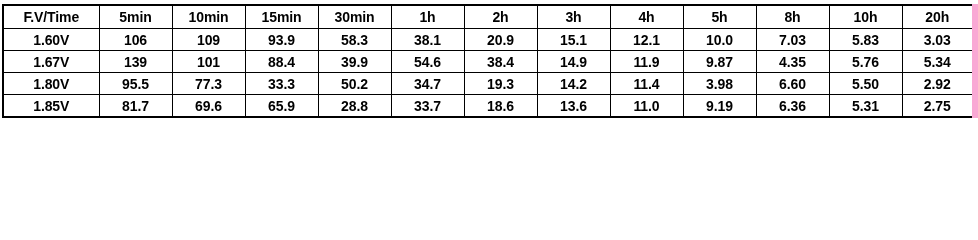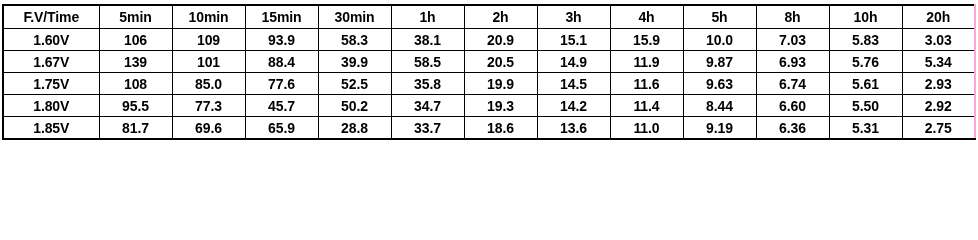--- a/index.html
+++ b/index.html
@@ -56,21 +56,21 @@
   table.data-table tr.last-row td {
     border-bottom: 2px solid #000000;
     margin-left: 6px;
   }
   table.data-table th.col-first,
   table.data-table td.col-first {
     border-left: 2px solid #000000;
   }
   table.data-table th.col-last,
   table.data-table td.col-last {
-    border-right: 2px solid #f9a8d4;
+    border-right: 6px solid #f9a8d4;
   }
 
   
   col.c-label { width: 96px; }
   col.c-data  { width: 73px; }
 </style>
 </head>
 <body>
 
 <div id="table-wrap">
@@ -110,67 +110,52 @@
     <tbody>
       <tr>
         <td class="col-first">1.60V</td>
         <td>106</td>
         <td>109</td>
         <td>93.9</td>
         <td>58.3</td>
         <td>38.1</td>
         <td>20.9</td>
         <td>15.1</td>
-        <td>15.9</td>
+        <td>12.1</td>
         <td>10.0</td>
         <td>7.03</td>
         <td>5.83</td>
         <td class="col-last">3.03</td>
       </tr>
       <tr>
         <td class="col-first">1.67V</td>
         <td>139</td>
         <td>101</td>
         <td>88.4</td>
         <td>39.9</td>
-        <td>58.5</td>
-        <td>20.5</td>
+        <td>54.6</td>
+        <td>38.4</td>
         <td>14.9</td>
         <td>11.9</td>
         <td>9.87</td>
-        <td>6.93</td>
+        <td>4.35</td>
         <td>5.76</td>
         <td class="col-last">5.34</td>
-      </tr>
-      <tr>
-        <td class="col-first">1.75V</td>
-        <td>108</td>
-        <td>85.0</td>
-        <td>77.6</td>
-        <td>52.5</td>
-        <td>35.8</td>
-        <td>19.9</td>
-        <td>14.5</td>
-        <td>11.6</td>
-        <td>9.63</td>
-        <td>6.74</td>
-        <td>5.61</td>
-        <td class="col-last">2.93</td>
       </tr>
       <tr>
         <td class="col-first">1.80V</td>
         <td>95.5</td>
         <td>77.3</td>
-        <td>45.7</td>
+        <td>33.3</td>
         <td>50.2</td>
         <td>34.7</td>
         <td>19.3</td>
         <td>14.2</td>
         <td>11.4</td>
-        <td>8.44</td>
+        <td>3.98</td>
         <td>6.60</td>
         <td>5.50</td>
         <td class="col-last">2.92</td>
       </tr>
       <tr class="last-row">
         <td class="col-first">1.85V</td>
         <td>81.7</td>
         <td>69.6</td>
         <td>65.9</td>
         <td>28.8</td>

